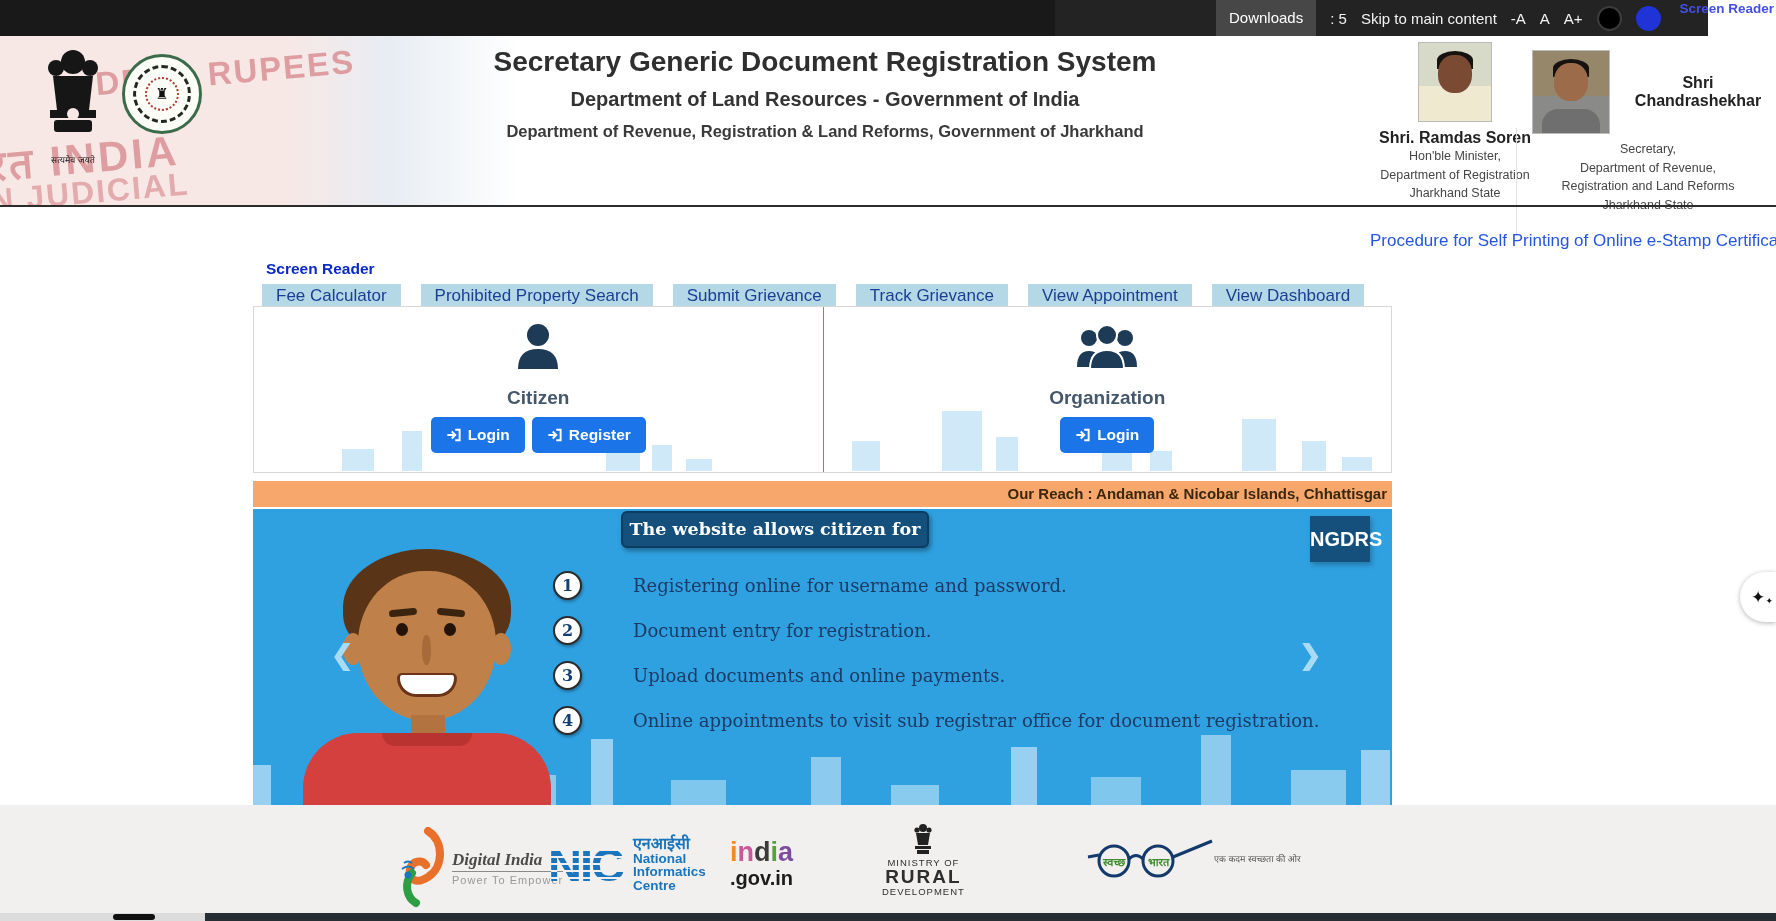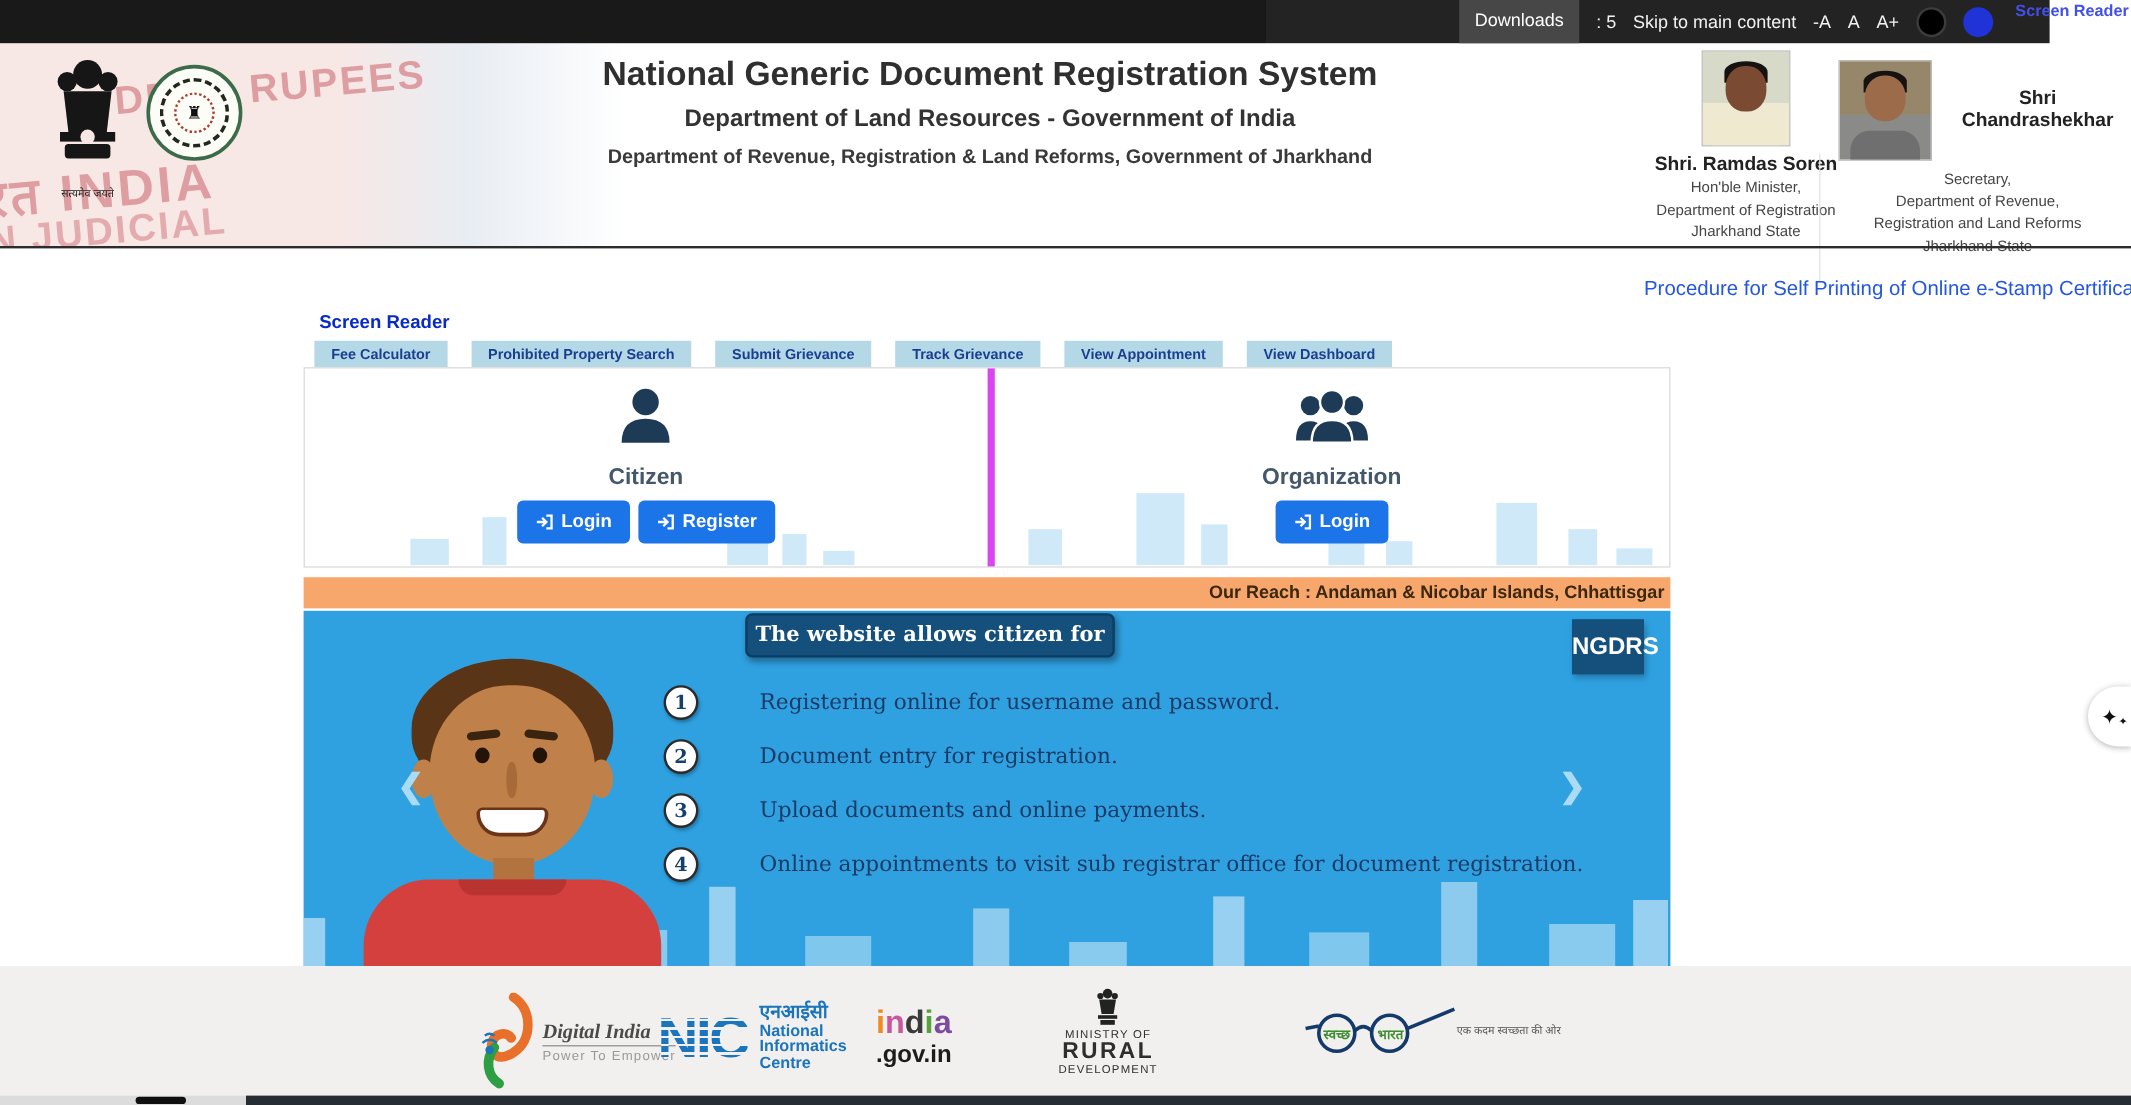--- a/index.html
+++ b/index.html
@@ -58,28 +58,28 @@
   .off2-lines { position:absolute; left:0; top:98px; width:100%; }
   .off-divider { position:absolute; left:1516px; top:92px; width:1px; height:108px; background:#e0e0e0; }
   .header-divider { position:absolute; left:0; top:205px; width:1776px; height:2px; background:#2c2c2c; }
 
   
   .estamp { position:absolute; left:1370px; top:231px; font-size:17px; color:#2456e0; white-space:nowrap; cursor:pointer;}
   .sr-label { position:absolute; left:266px; top:260px; font-size:15.5px; font-weight:bold; color:#0a2ac6; }
 
   
   .tabs { position:absolute; left:262px; top:284px; display:flex; gap:20px; }
-  .tab { background:#b4d8e6; color:#1a3f92; font-weight:bold; font-size:12px;
+  .tab { background:#b4d8e6; color:#1a3f92; font-weight:normal; font-size:17px;
          padding:2px 14px; height:22px; line-height:19px; white-space:nowrap; cursor:pointer; }
 
   
   .panels { position:absolute; left:253px; top:306px; width:1139px; height:167px;
             background:#fff; border:1px solid #d8d8d8; display:flex; }
   .panel { position:relative; width:50%; overflow:hidden; }
-  .panel + .panel { border-left:6px solid #d946ef; }
+  .panel + .panel { border-left:1px solid #d946ef; }
   .p-icon { position:absolute; left:50%; transform:translateX(-50%); top:16px; }
   .p-label { position:absolute; left:0; top:80px; width:100%; text-align:center;
              font-size:19px; font-weight:bold; color:#44576b; }
   .btn-row { position:absolute; left:0; top:110px; width:100%; display:flex; justify-content:center; gap:7px; }
   .btn { background:#1b74e8; color:#fff; font-size:15.5px; font-weight:bold; height:36px;
          border:none; border-radius:5px; padding:0 15px; display:flex; align-items:center; gap:7px; cursor:pointer;
          font-family:"Liberation Sans",sans-serif; }
   .bar { position:absolute; bottom:1px; background:#cfe9f8; }
 
   
@@ -199,21 +199,21 @@
       <div class="emblem-caption">सत्यमेव जयते</div>
     </div>
     <div class="seal">
       <div class="seal-inner">
           <div class="seal-core">♜</div>
         </div>
     </div>
   </div>
 
   <div class="titles">
-    <h1>National Generic Document Registration System</h1>
+    <h1>Secretary Generic Document Registration System</h1>
     <div class="sub1">Department of Land Resources - Government of India</div>
     <div class="sub2">Department of Revenue, Registration &amp; Land Reforms, Government of Jharkhand</div>
   </div>
 
   <div class="official off-1">
     <div class="photo photo-1">
       <div class="p-hair"></div>
       <div class="p-head" style="background:#7a4a33;"></div>
       <div class="p-body" style="background:#efe9cf;"></div>
     </div>

